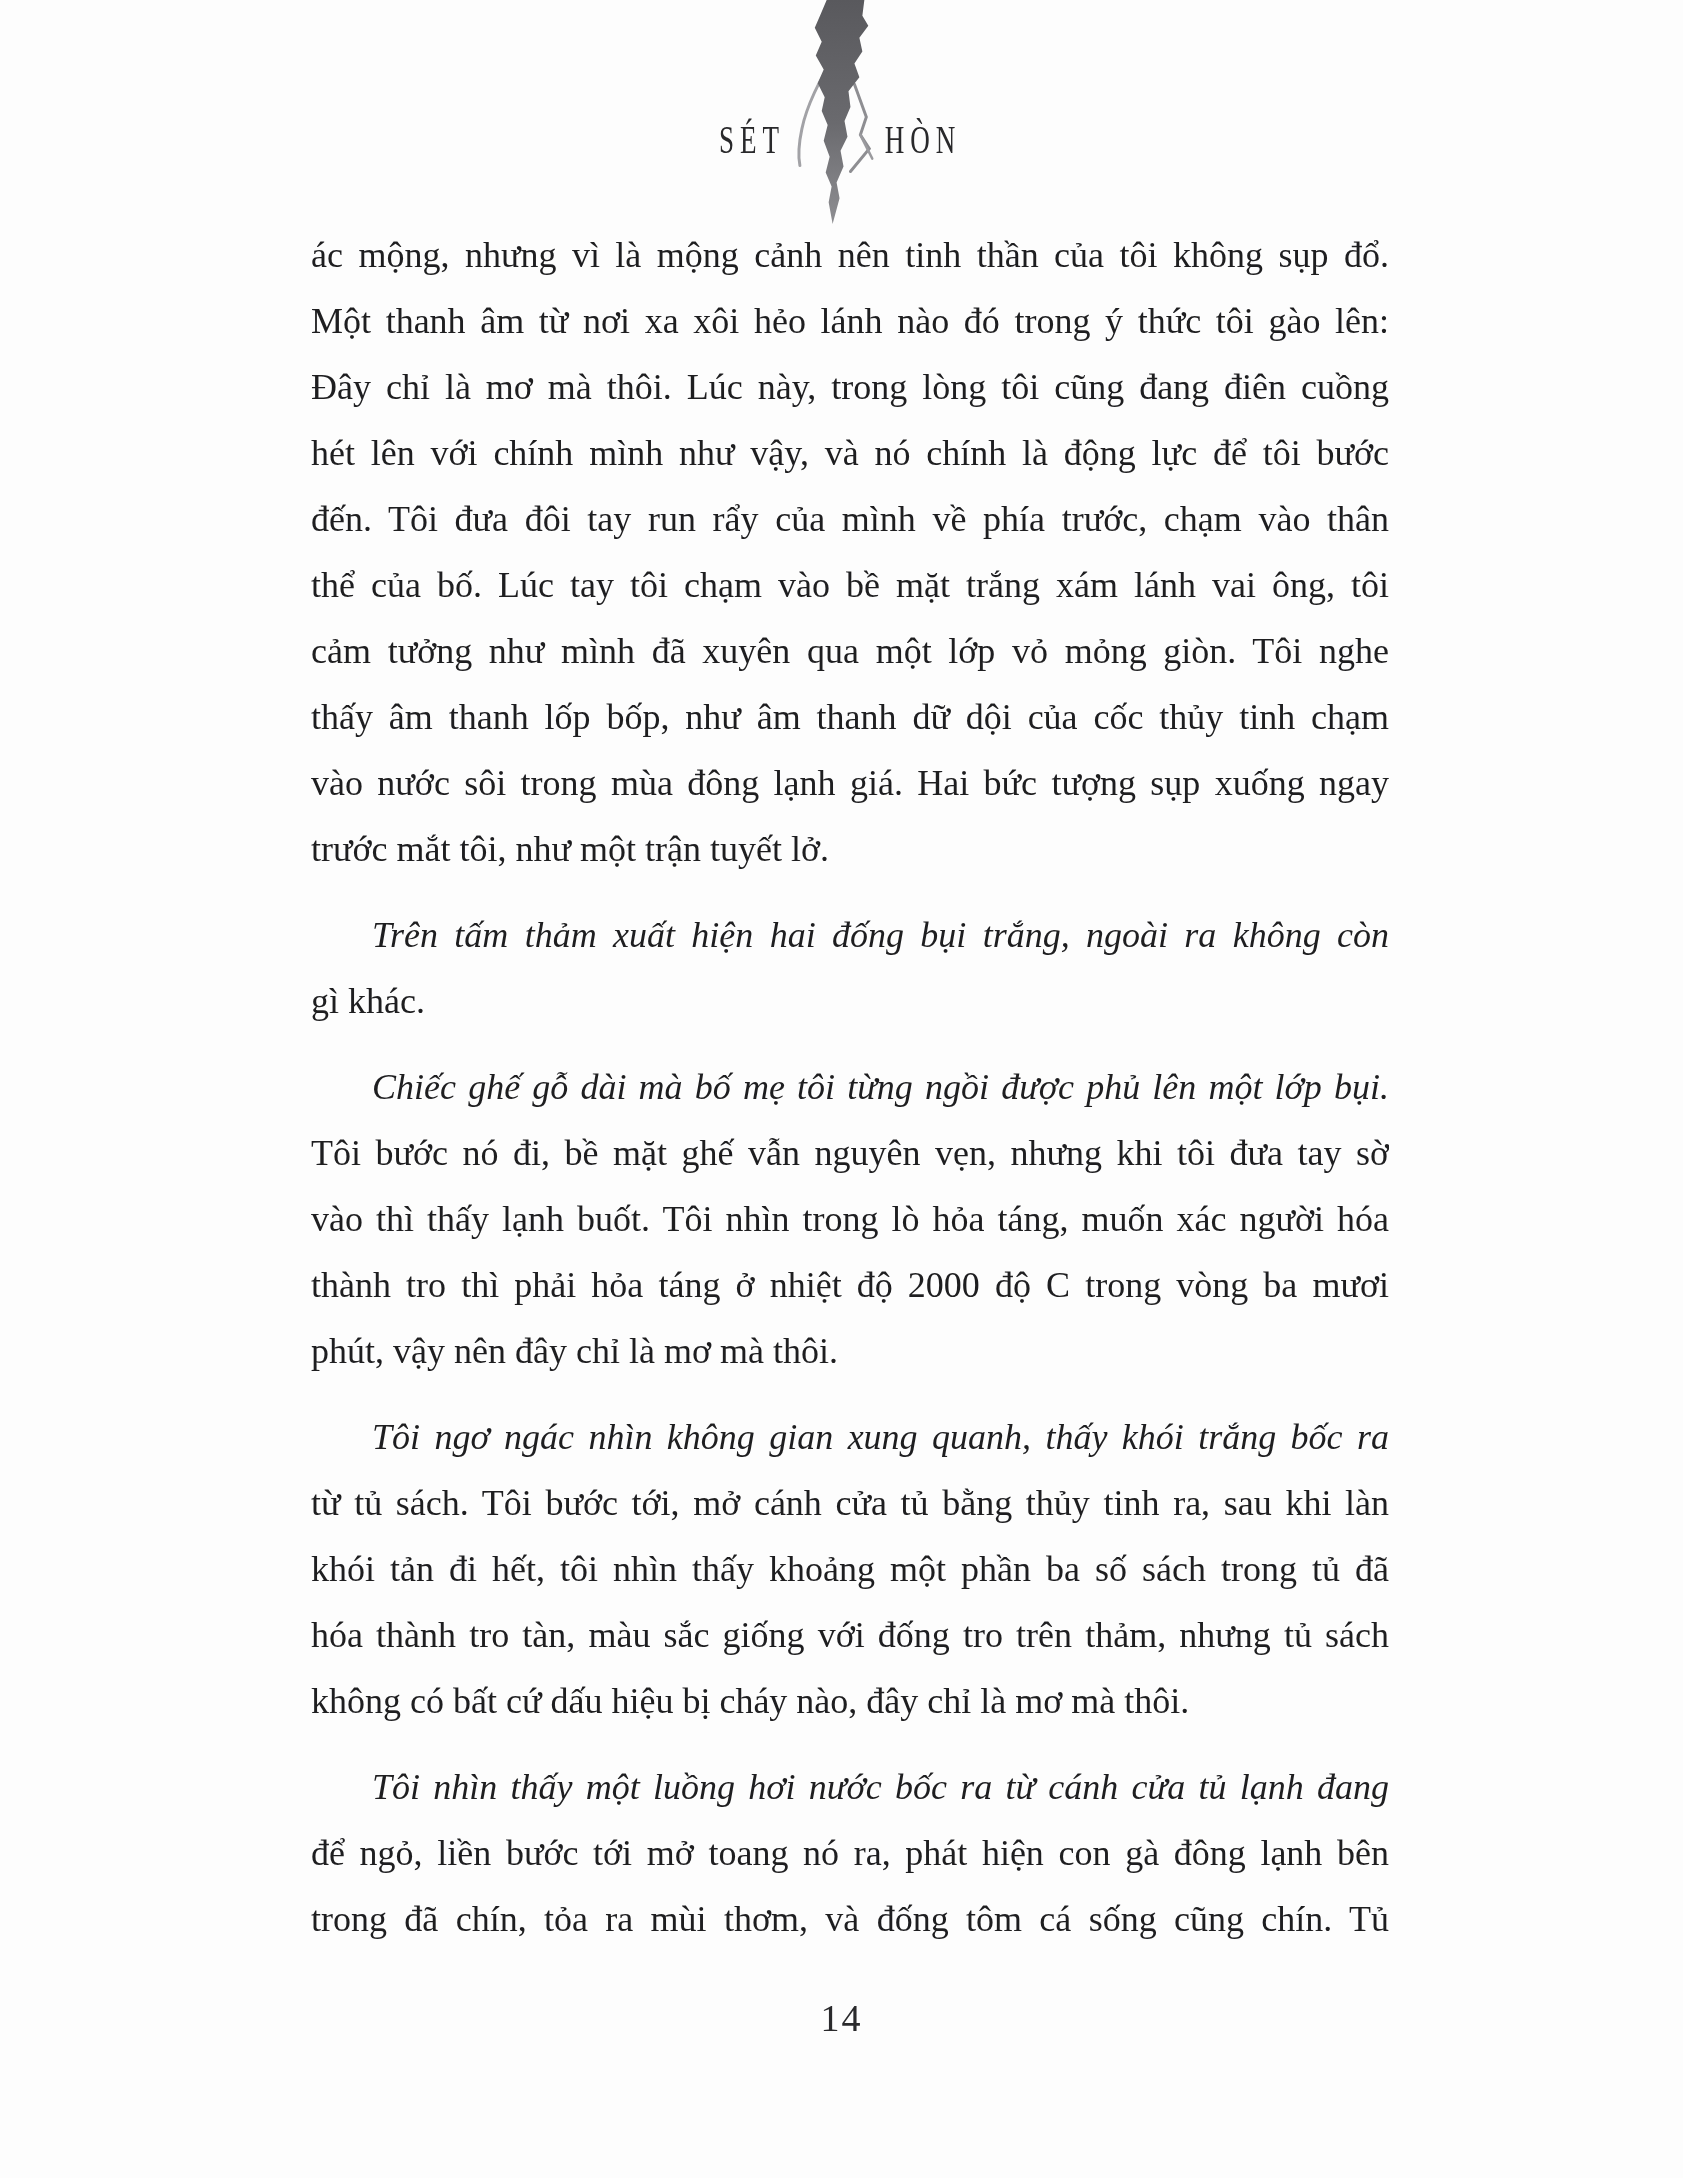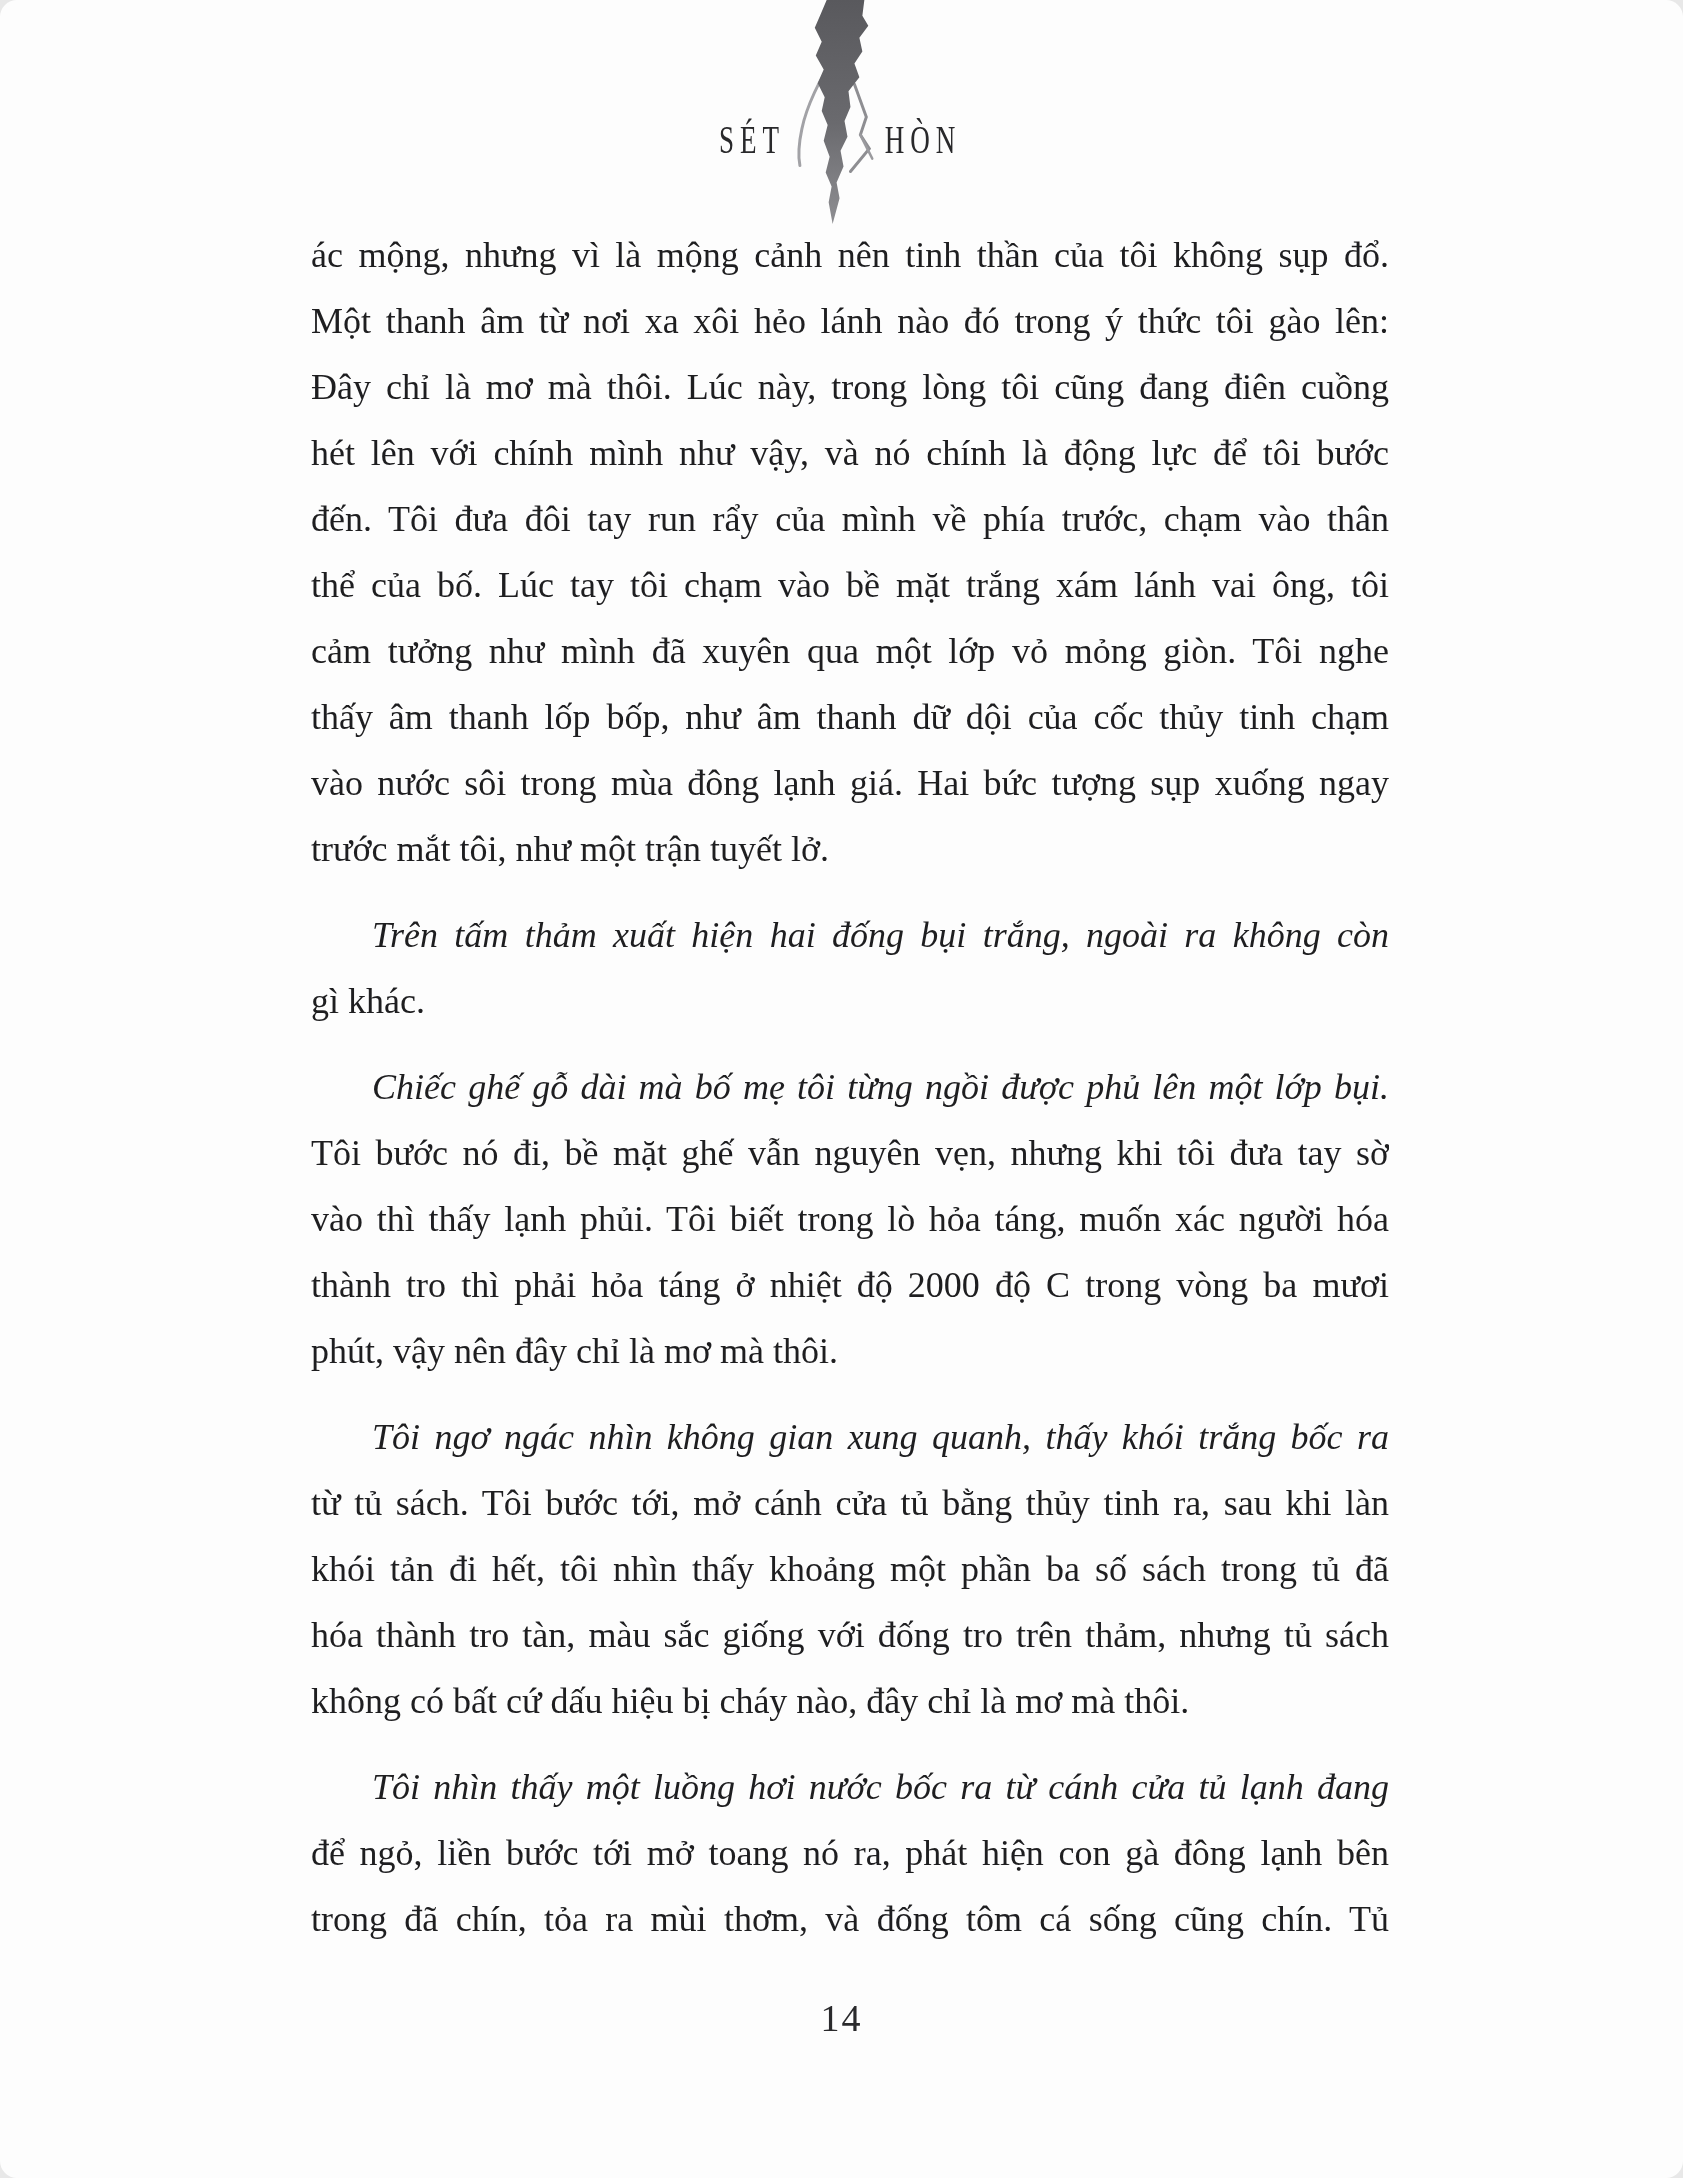--- a/index.html
+++ b/index.html
@@ -8,21 +8,20 @@
     background: #e8e8e8;
   }
   #page {
     position: relative;
     width: 1683px;
     height: 2178px;
     margin: 0 auto;
     background: #fdfdfd;
     overflow: hidden;
     font-family: "Liberation Serif", "DejaVu Serif", serif;
-    border-radius: 17px;
   }
 
   
   #bolt {
     position: absolute;
     left: 777px;
     top: 0;
     width: 139px;
     height: 230px;
   }
@@ -125,21 +124,21 @@
         <div class="line">vào nước sôi trong mùa đông lạnh giá. Hai bức tượng sụp xuống ngay</div>
         <div class="line last">trước mắt tôi, như một trận tuyết lở.</div>
       </div>
       <div class="paragraph spaced">
         <div class="line indent">Trên tấm thảm xuất hiện hai đống bụi trắng, ngoài ra không còn</div>
         <div class="line last">gì khác.</div>
       </div>
       <div class="paragraph spaced">
         <div class="line indent">Chiếc ghế gỗ dài mà bố mẹ tôi từng ngồi được phủ lên một lớp bụi.</div>
         <div class="line">Tôi bước nó đi, bề mặt ghế vẫn nguyên vẹn, nhưng khi tôi đưa tay sờ</div>
-        <div class="line">vào thì thấy lạnh phủi. Tôi biết trong lò hỏa táng, muốn xác người hóa</div>
+        <div class="line">vào thì thấy lạnh buốt. Tôi nhìn trong lò hỏa táng, muốn xác người hóa</div>
         <div class="line">thành tro thì phải hỏa táng ở nhiệt độ 2000 độ C trong vòng ba mươi</div>
         <div class="line last">phút, vậy nên đây chỉ là mơ mà thôi.</div>
       </div>
       <div class="paragraph spaced">
         <div class="line indent">Tôi ngơ ngác nhìn không gian xung quanh, thấy khói trắng bốc ra</div>
         <div class="line">từ tủ sách. Tôi bước tới, mở cánh cửa tủ bằng thủy tinh ra, sau khi làn</div>
         <div class="line">khói tản đi hết, tôi nhìn thấy khoảng một phần ba số sách trong tủ đã</div>
         <div class="line">hóa thành tro tàn, màu sắc giống với đống tro trên thảm, nhưng tủ sách</div>
         <div class="line last">không có bất cứ dấu hiệu bị cháy nào, đây chỉ là mơ mà thôi.</div>
       </div>

